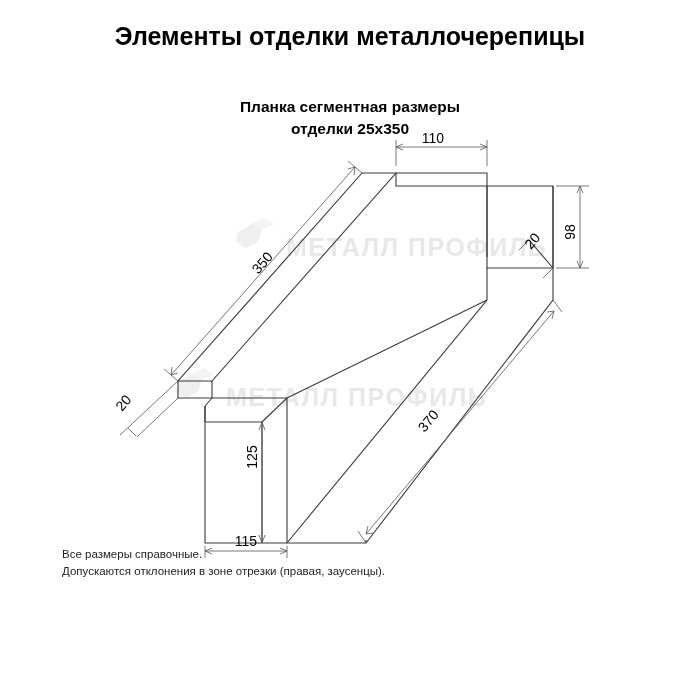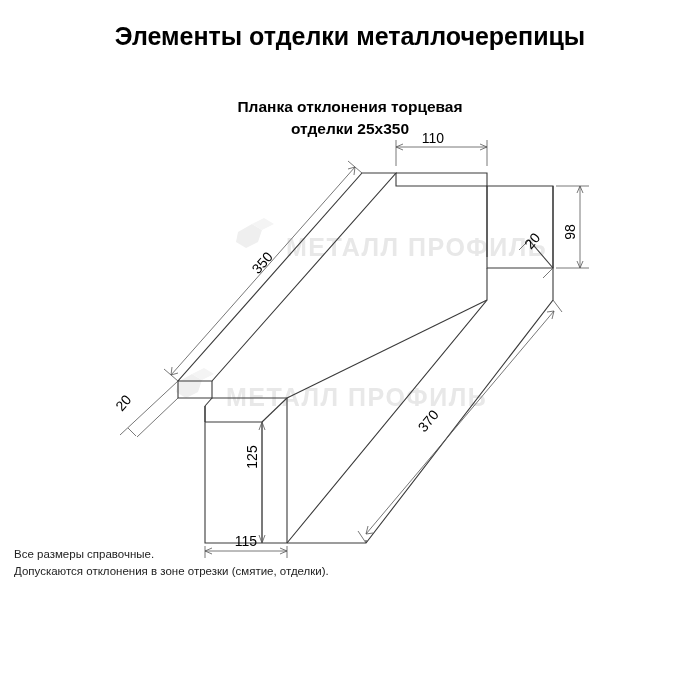--- a/index.html
+++ b/index.html
@@ -51,21 +51,21 @@
     height: 700px;
   }
   .footnotes {
     position: absolute;
     left: 14px;
     bottom: 12px;
     font-size: 11.5px;
     color: #222;
     line-height: 17px;
   }
-  .footnotes div { white-space: nowrap; }
+  .footnotes div { white-space: nowrap; margin-left: 48px; }
   svg { display: block; }
   .dimtext {
     font-family: "Liberation Sans", sans-serif;
     font-size: 14px;
     fill: #000;
   }
   .wm {
     font-family: "Liberation Sans", sans-serif;
     font-weight: bold;
     fill: #e8e8e8;
@@ -74,21 +74,21 @@
   }
 </style>
 </head>
 <body>
 
 <div class="page">
 
   <div class="title">Элементы отделки металлочерепицы</div>
 
   <div class="subtitle">
-    <div>Планка отклонения торцевая</div>
+    <div>Планка сегментная размеры</div>
     <div>отделки 25x350</div>
   </div>
 
   <div class="drawing">
     <svg width="700" height="700" viewBox="0 0 700 700" xmlns="http://www.w3.org/2000/svg">
       <g fill="none" stroke="#3a3a3a" stroke-width="1.1" stroke-linejoin="miter" stroke-linecap="butt">
 
         
       </g>
 
@@ -185,16 +185,16 @@
       <text class="dimtext" x="266" y="266" text-anchor="middle" transform="rotate(-49 266 266)">350</text>
       <text class="dimtext" x="127" y="406" text-anchor="middle" transform="rotate(-49 127 406)">20</text>
       <text class="dimtext" x="257" y="457" text-anchor="middle" transform="rotate(-90 257 457)">125</text>
       <text class="dimtext" x="246" y="546" text-anchor="middle">115</text>
       <text class="dimtext" x="432" y="424" text-anchor="middle" transform="rotate(-50 432 424)">370</text>
     </svg>
   </div>
 
   <div class="footnotes">
     <div>Все размеры справочные.</div>
-    <div>Допускаются отклонения в зоне отрезки (смятие, отделки).</div>
+    <div>Допускаются отклонения в зоне отрезки (правая, заусенцы).</div>
   </div>
 
 </div>
 
 </body></html>

